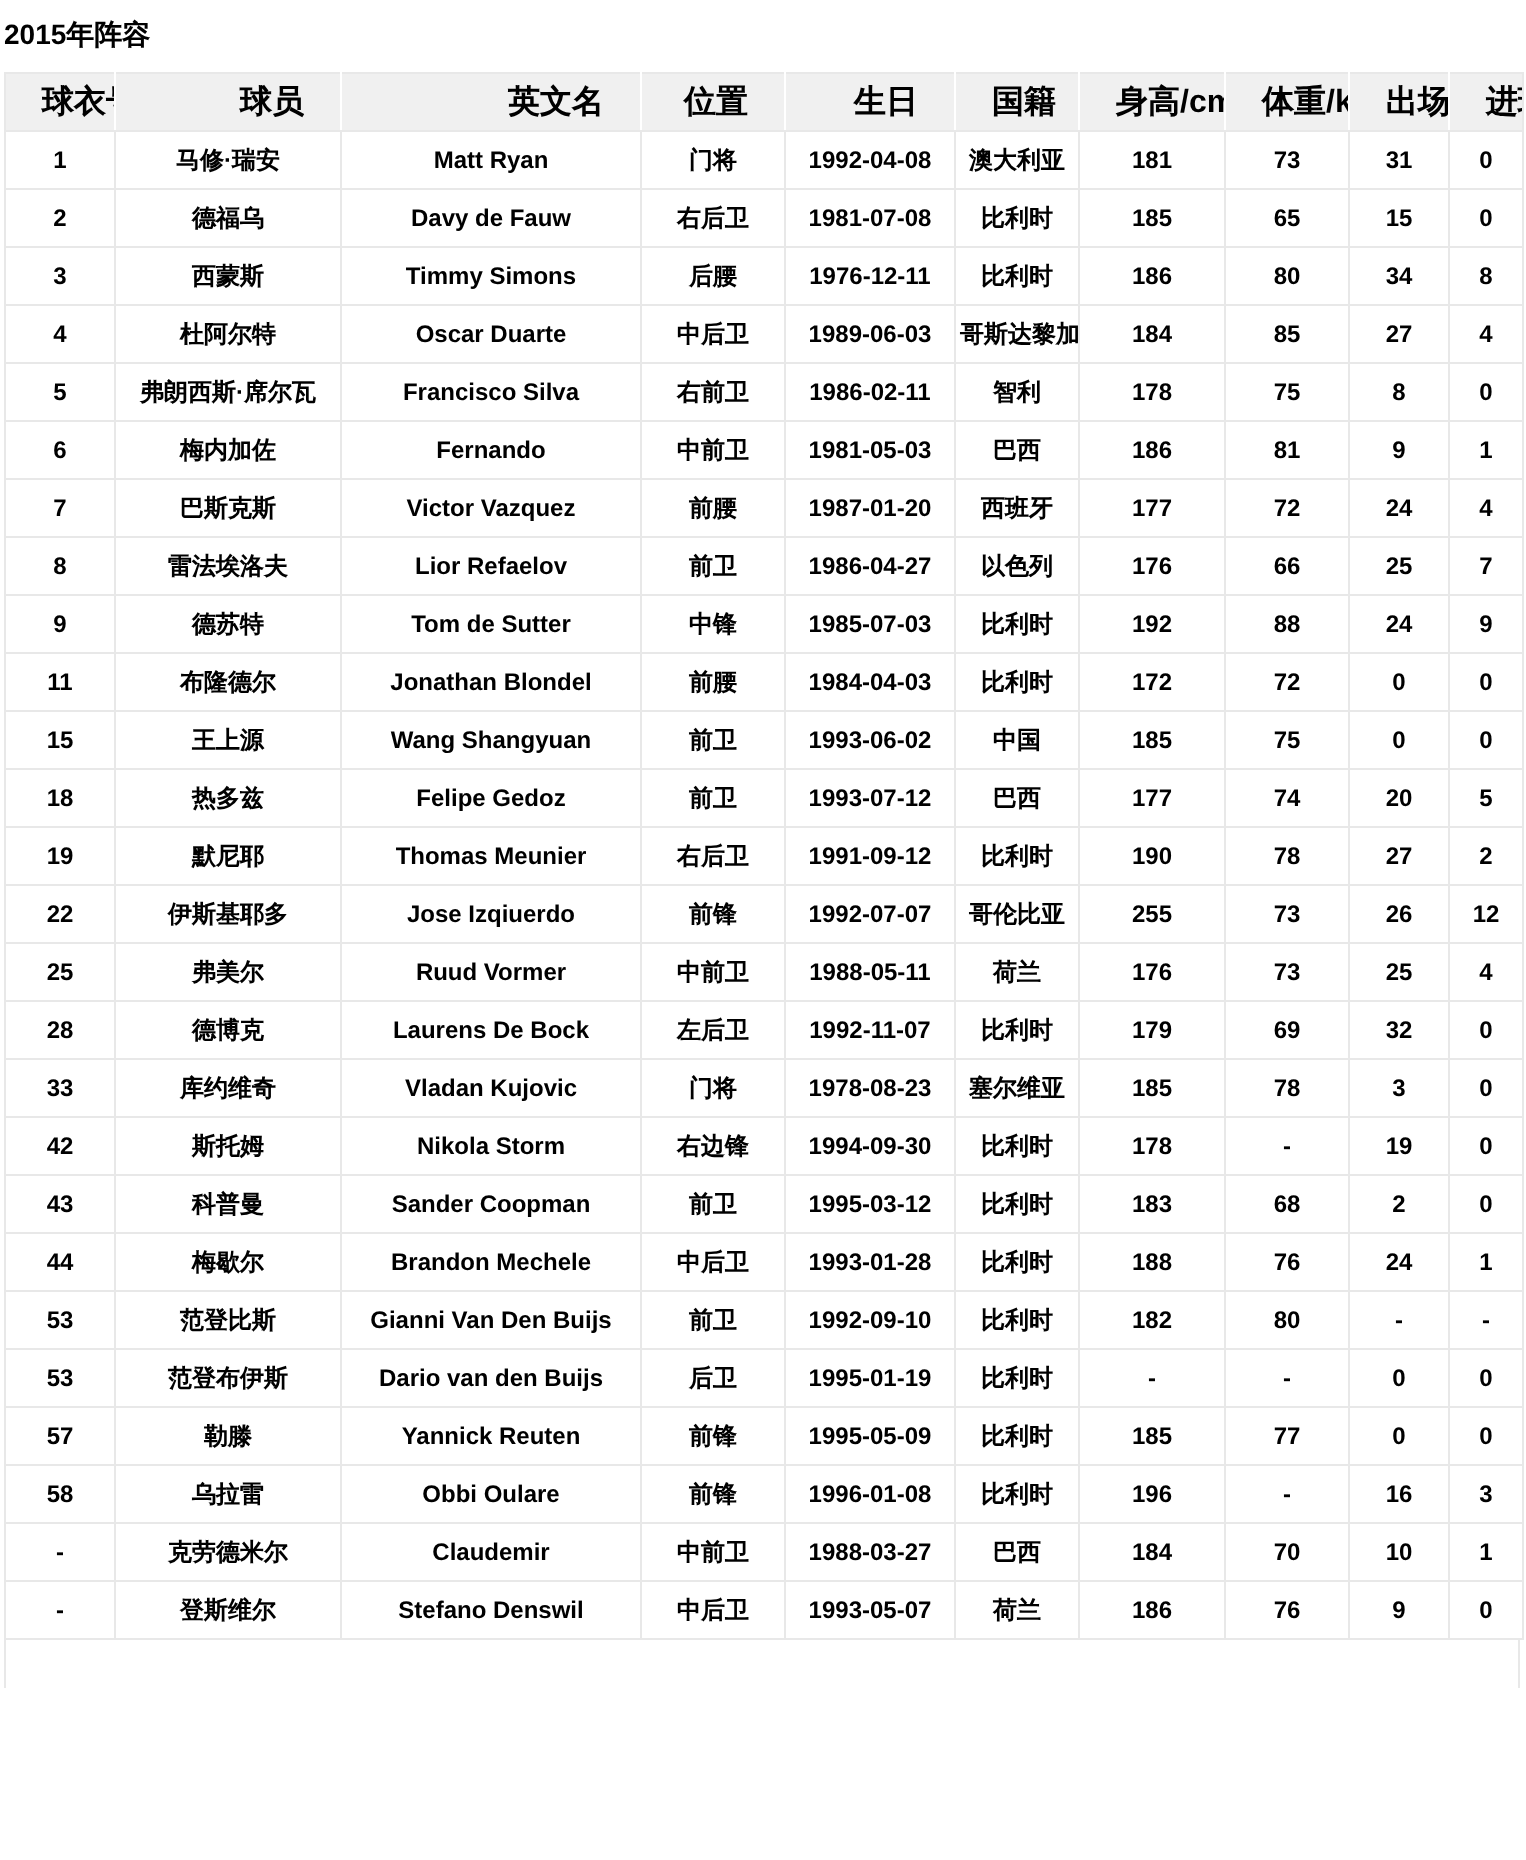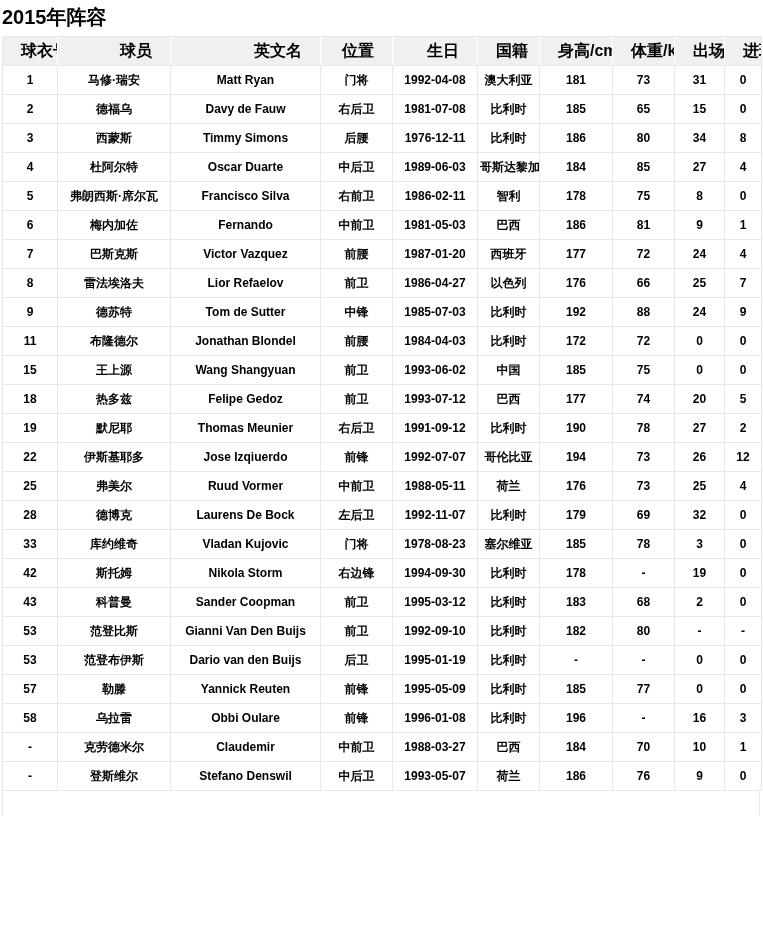--- a/index.html
+++ b/index.html
@@ -9,21 +9,21 @@
   }
   *{box-sizing:border-box;}
   html,body{margin:0;padding:0;background:#ffffff;}
   body{
     width:763px;height:930px;overflow:hidden;
     font-family:"Liberation Sans","DejaVu Sans",sans-serif;
     color:var(--text-color);
   }
   .page{padding:0 3px 0 2px;}
   .page-title{
-    font-size:20px;font-weight:bold;line-height:24px;
+    font-size:14px;font-weight:bold;line-height:24px;
     margin:5px 0 7px 0;color:var(--text-color);
   }
   table.roster{
     width:758px;table-layout:fixed;border-collapse:collapse;
     font-size:12px;font-weight:bold;
   }
   table.roster th{
     background:var(--header-bg);
     border:1px solid #ffffff;
     border-top:1px solid var(--border-color);
@@ -236,21 +236,21 @@
           <td>27</td>
           <td>2</td>
         </tr>
         <tr>
           <td>22</td>
           <td>伊斯基耶多</td>
           <td>Jose Izqiuerdo</td>
           <td>前锋</td>
           <td>1992-07-07</td>
           <td>哥伦比亚</td>
-          <td>194</td>
+          <td>255</td>
           <td>73</td>
           <td>26</td>
           <td>12</td>
         </tr>
         <tr>
           <td>25</td>
           <td>弗美尔</td>
           <td>Ruud Vormer</td>
           <td>中前卫</td>
           <td>1988-05-11</td>
@@ -302,20 +302,32 @@
           <td>Sander Coopman</td>
           <td>前卫</td>
           <td>1995-03-12</td>
           <td>比利时</td>
           <td>183</td>
           <td>68</td>
           <td>2</td>
           <td>0</td>
         </tr>
         <tr>
+          <td>44</td>
+          <td>梅歇尔</td>
+          <td>Brandon Mechele</td>
+          <td>中后卫</td>
+          <td>1993-01-28</td>
+          <td>比利时</td>
+          <td>188</td>
+          <td>76</td>
+          <td>24</td>
+          <td>1</td>
+        </tr>
+        <tr>
           <td>53</td>
           <td>范登比斯</td>
           <td>Gianni Van Den Buijs</td>
           <td>前卫</td>
           <td>1992-09-10</td>
           <td>比利时</td>
           <td>182</td>
           <td>80</td>
           <td>-</td>
           <td>-</td>

